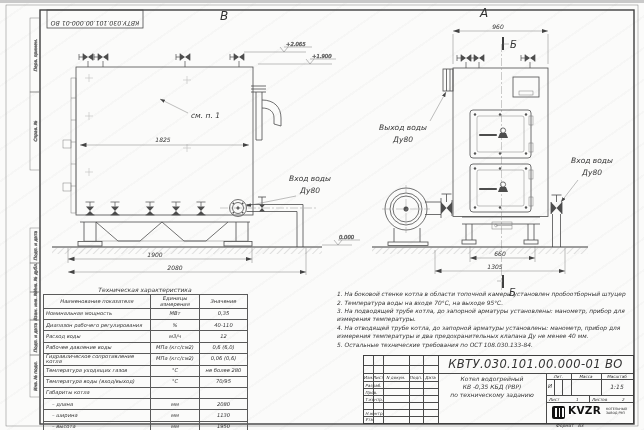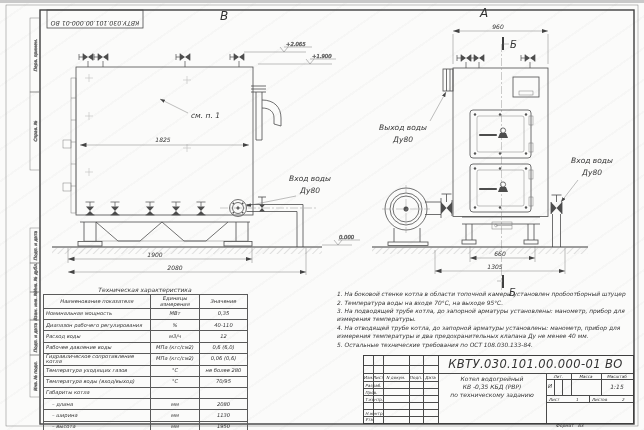--- a/index.html
+++ b/index.html
@@ -485,18 +485,30 @@
   <div class="cell" style="left:207px;top:18px;width:30px;text-align:center">Масса</div>
   <div class="cell" style="left:237px;top:18px;width:32px;text-align:center">Масштаб</div>
   <div class="cell" style="left:182px;top:27px;width:8px;text-align:center;font-size:5.5px">И</div>
   <div class="cell" style="left:237px;top:27px;width:32px;text-align:center;font-size:6px">1:15</div>
 
   <div class="cell" style="left:185px;top:40.5px">Лист</div>
   <div class="cell" style="left:212px;top:40.5px">1</div>
   <div class="cell" style="left:228px;top:40.5px">Листов</div>
   <div class="cell" style="left:258px;top:40.5px">2</div>
 
+  <div class="logo">
+    <div class="mark">
+        <i style="left:3px"></i>
+        <i style="left:6.5px"></i>
+        <i style="left:10px"></i>
+      </div>
+    <div class="kv">KVZR</div>
+    <div class="sub">
+      <div>КОТЕЛЬНЫЙ</div>
+      <div>ЗАВОД РЭП</div>
+    </div>
+  </div>
 </div>
 
 <div class="fmt">
   <span>Формат</span>&nbsp;&nbsp;
   <span>А3</span>
 </div>
 
 </body></html>

